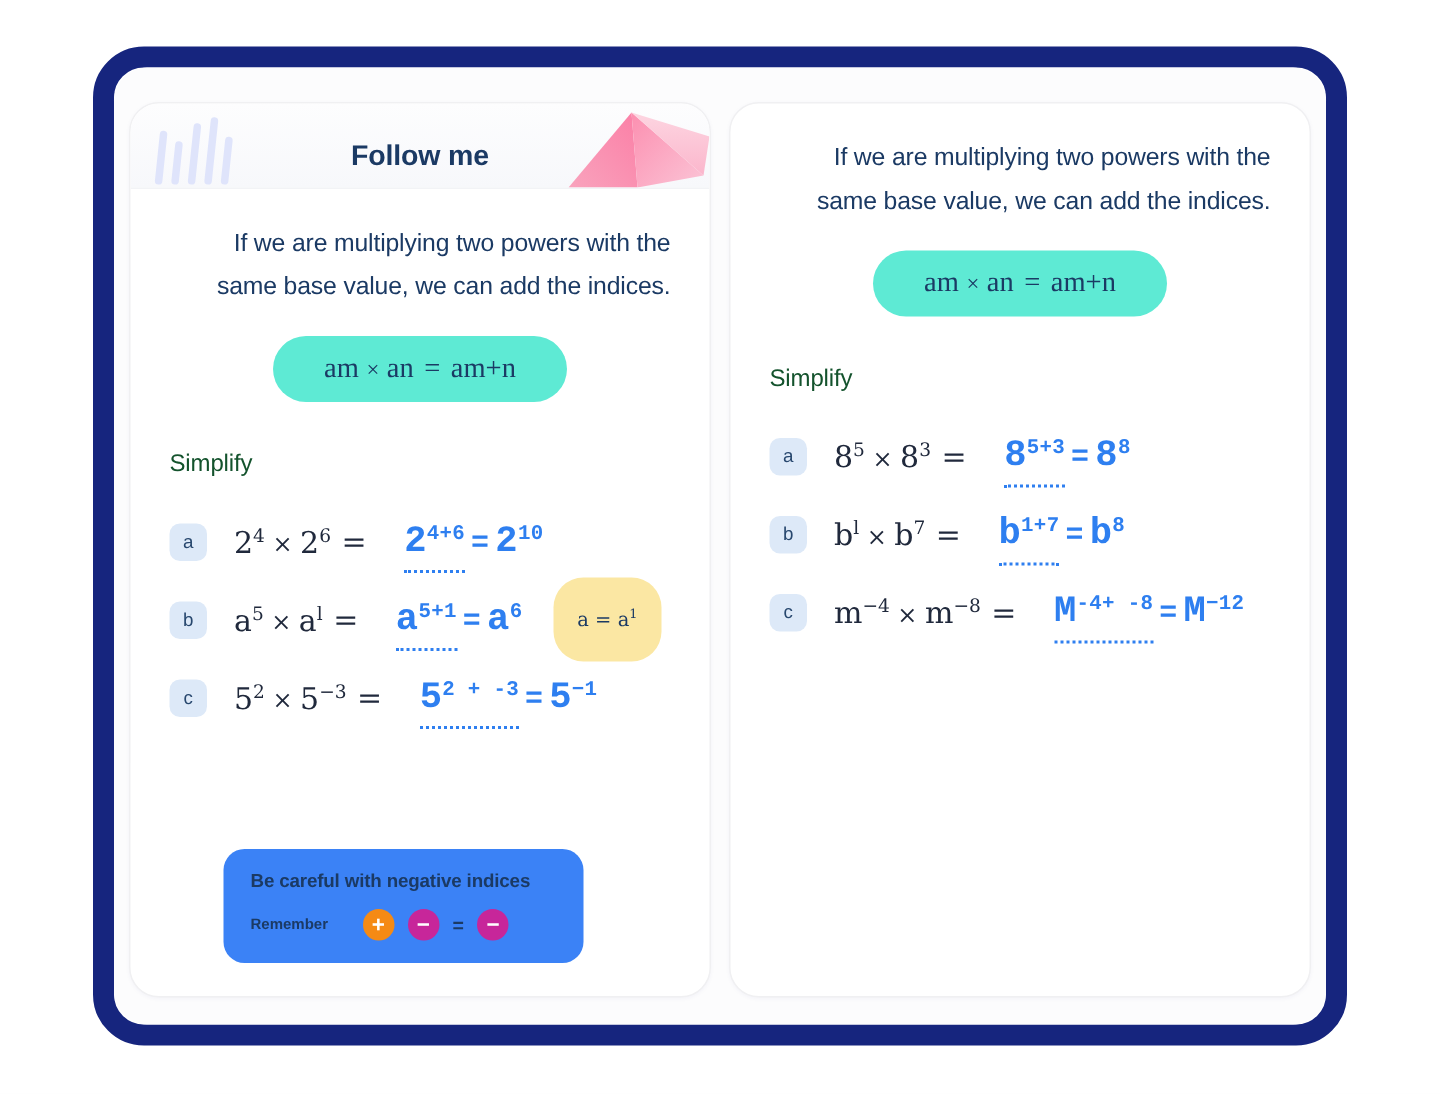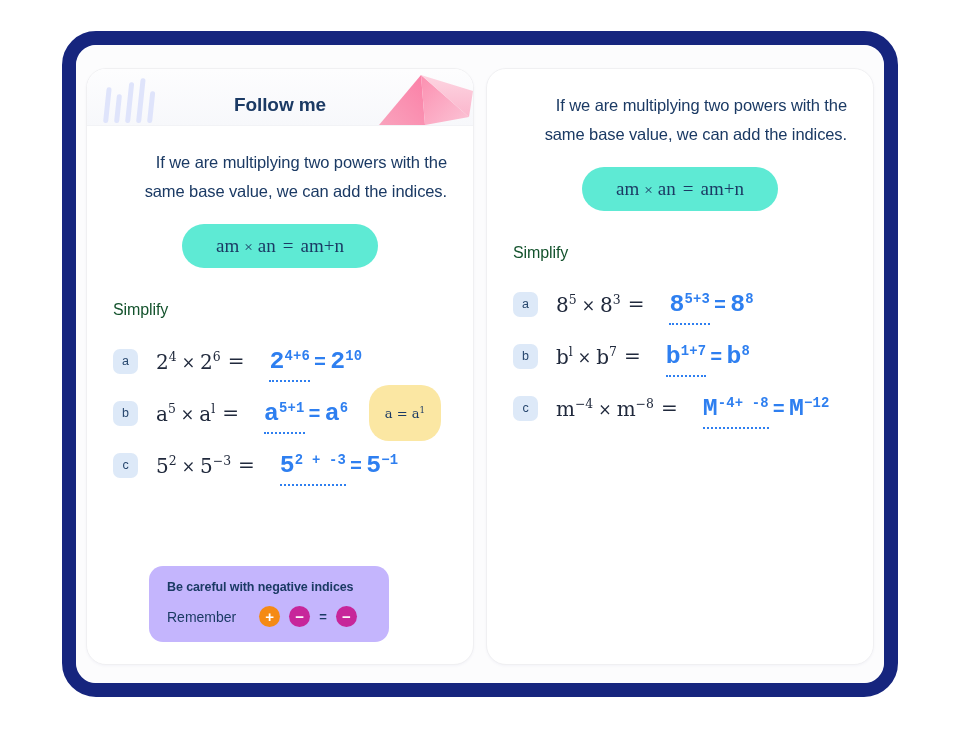--- a/index.html
+++ b/index.html
@@ -220,39 +220,39 @@
     white-space: nowrap;
   }
   .hint-pill .sup { font-size: 0.66em; vertical-align: super; }
 
   
   .reminder {
     position: absolute;
     left: 62px;
     bottom: 22px;
     width: 240px;
-    background: #c4b5fd;
+    background: #3b82f6;
     border-radius: 14px;
     padding: 14px 18px 15px 18px;
   }
   .reminder-title {
     font-size: 12.5px;
     font-weight: bold;
     color: #1b3a64;
     margin-bottom: 12px;
     letter-spacing: -0.1px;
   }
   .reminder-row {
     display: flex;
     align-items: center;
     gap: 9px;
   }
   .reminder-label {
-    font-size: 14px;
-    font-weight: normal;
+    font-size: 10px;
+    font-weight: bold;
     color: #1b3a64;
     margin-right: 14px;
     text-align: right;
   }
   .chip {
     width: 21px; height: 21px;
     border-radius: 50%;
     display: flex; align-items: center; justify-content: center;
     color: #ffffff;
     font-size: 15px;

